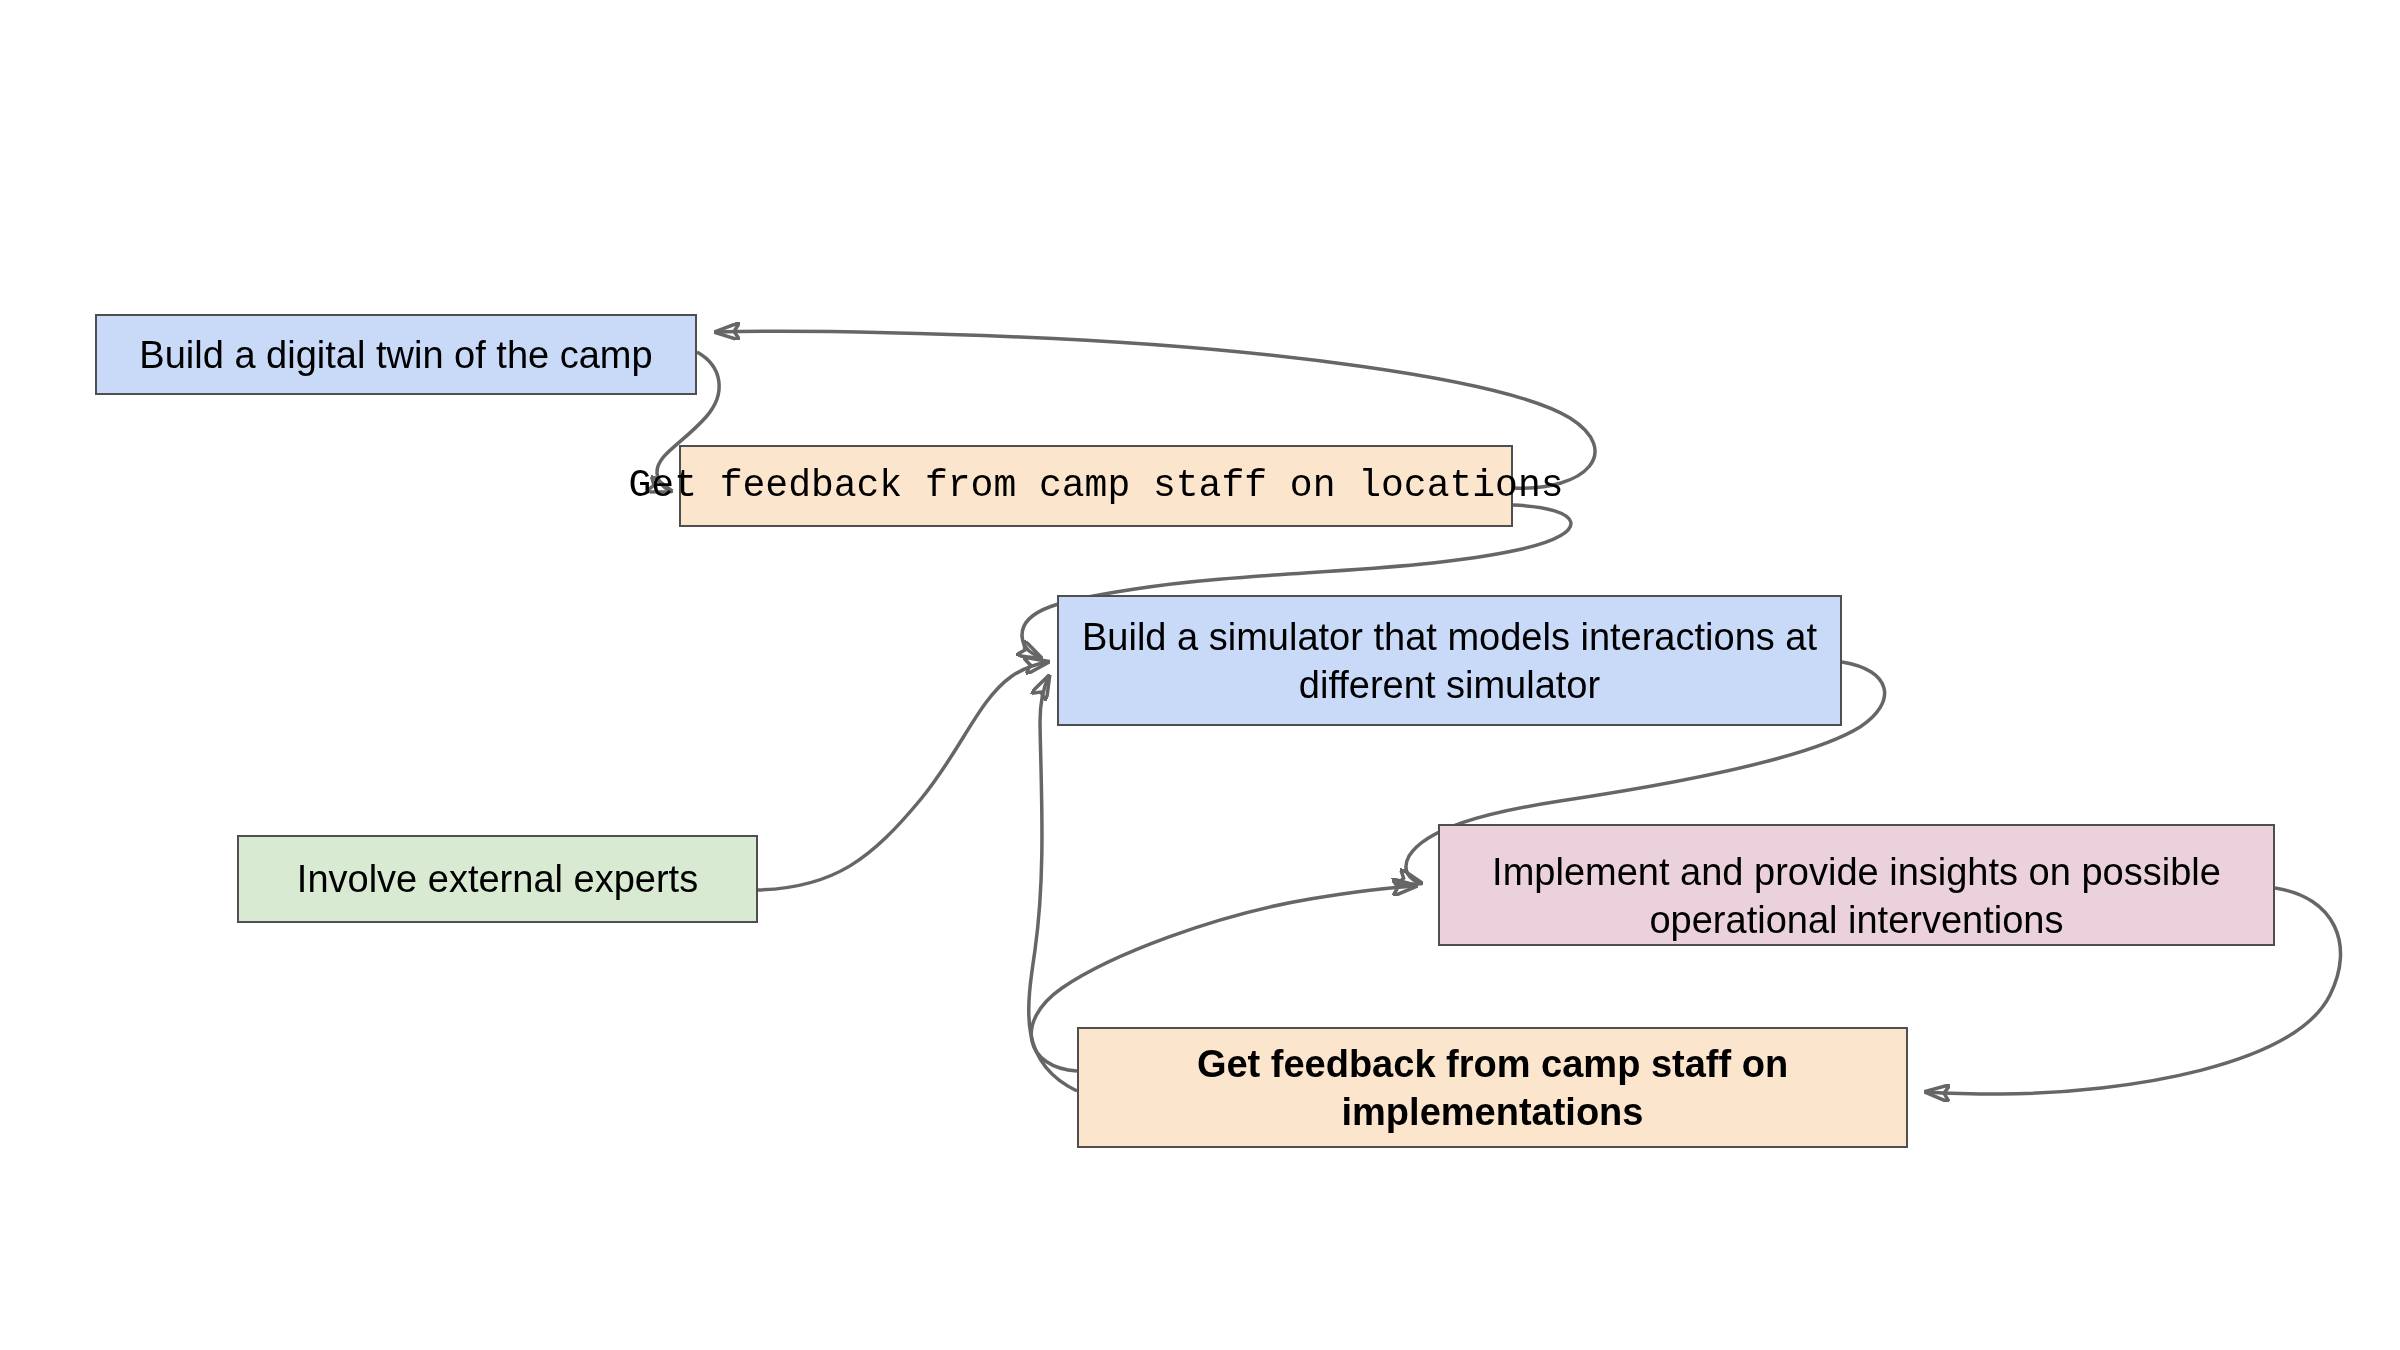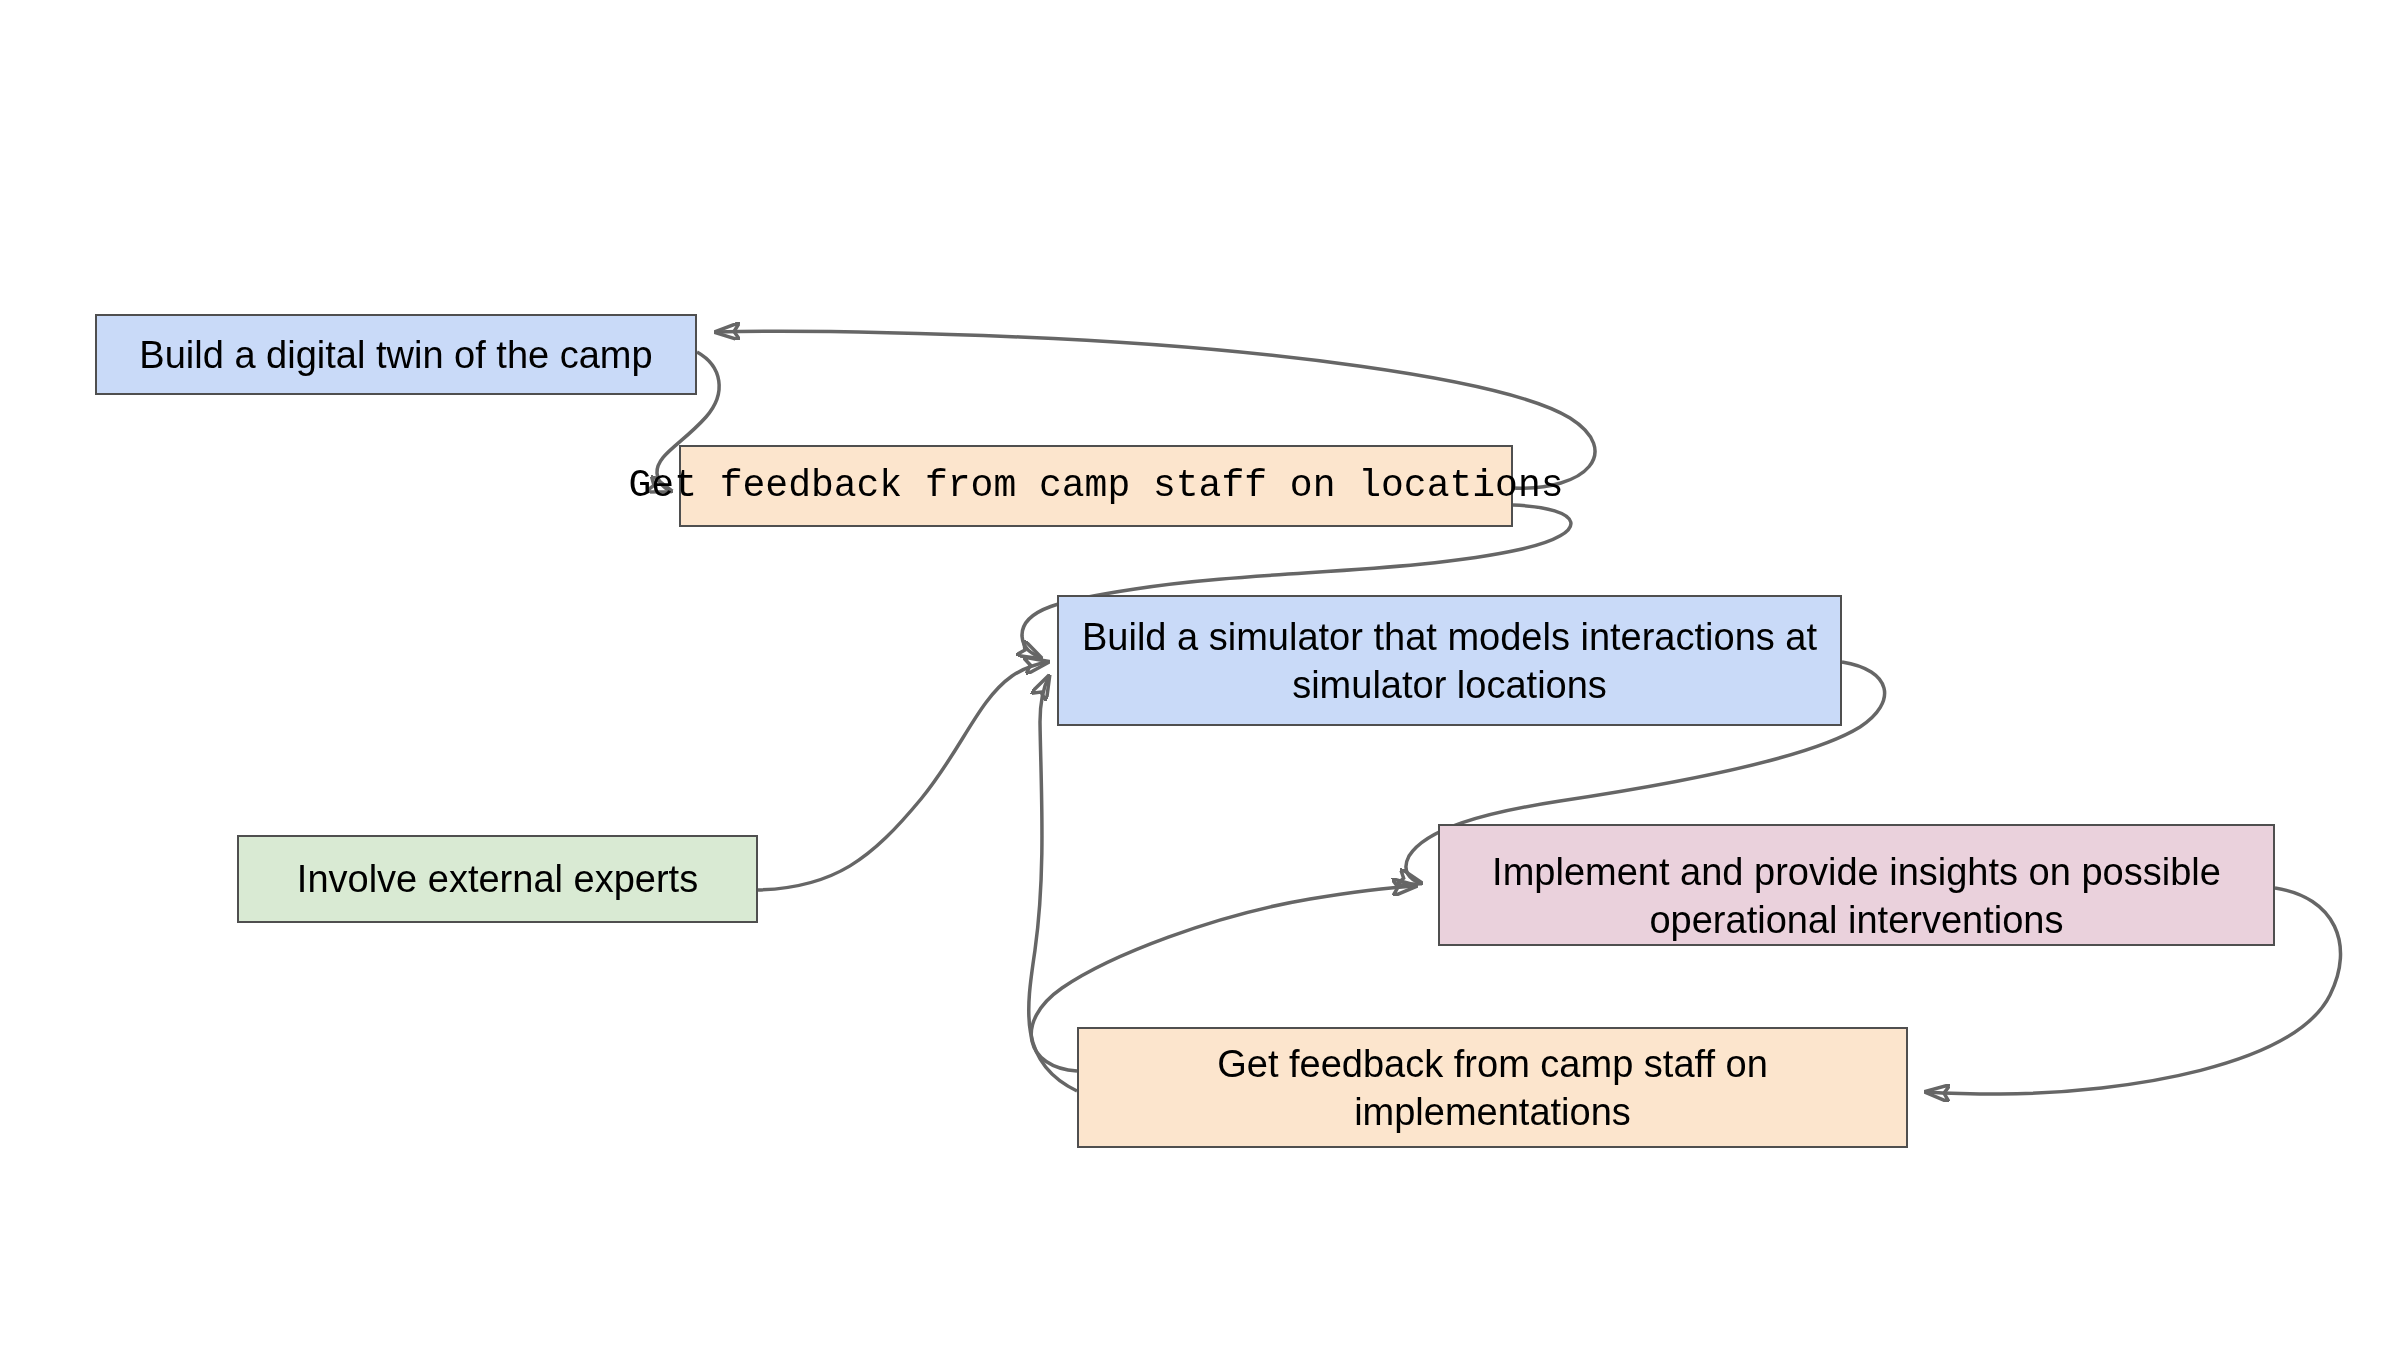--- a/index.html
+++ b/index.html
@@ -56,30 +56,30 @@
   <div class="node" style="left: 95px; top: 290px; width: 602px; height: 81px; background: rgb(201, 218, 248); border-color: rgb(79, 79, 79); margin-top: 24px;">
     <span class="label">Build a digital twin of the camp</span>
   </div>
 
   <div class="node" style="left: 679px; top: 445px; width: 834px; height: 82px; background: rgb(252, 229, 205); border-color: rgb(79, 79, 79); font-family: Liberation Mono, monospace;">
     <span class="label">Get feedback from camp staff on locations</span>
   </div>
 
   <div class="node" style="left: 1057px; top: 595px; width: 785px; height: 131px; background: rgb(201, 218, 248); border-color: rgb(79, 79, 79);">
     <span class="label">Build a simulator that models interactions at
-simulator locations</span>
+different simulator</span>
   </div>
 
   <div class="node" style="left: 237px; top: 835px; width: 521px; height: 88px; background: rgb(217, 234, 211); border-color: rgb(79, 79, 79);">
     <span class="label">Involve external experts</span>
   </div>
 
   <div class="node" style="left: 1438px; top: 824px; width: 837px; height: 122px; background: rgb(234, 209, 220); border-color: rgb(79, 79, 79); align-items: flex-end;">
     <span class="label">Implement and provide insights on possible
 operational interventions</span>
   </div>
 
-  <div class="node" style="left: 1077px; top: 1027px; width: 831px; height: 121px; background: rgb(252, 229, 205); border-color: rgb(79, 79, 79);">
+  <div class="node" style="left: 1077px; top: 1027px; width: 831px; height: 121px; background: rgb(252, 229, 205); border-color: rgb(79, 79, 79); font-weight: bold;">
     <span class="label">Get feedback from camp staff on
 implementations</span>
   </div>
 
 </div>
 
 </body></html>

